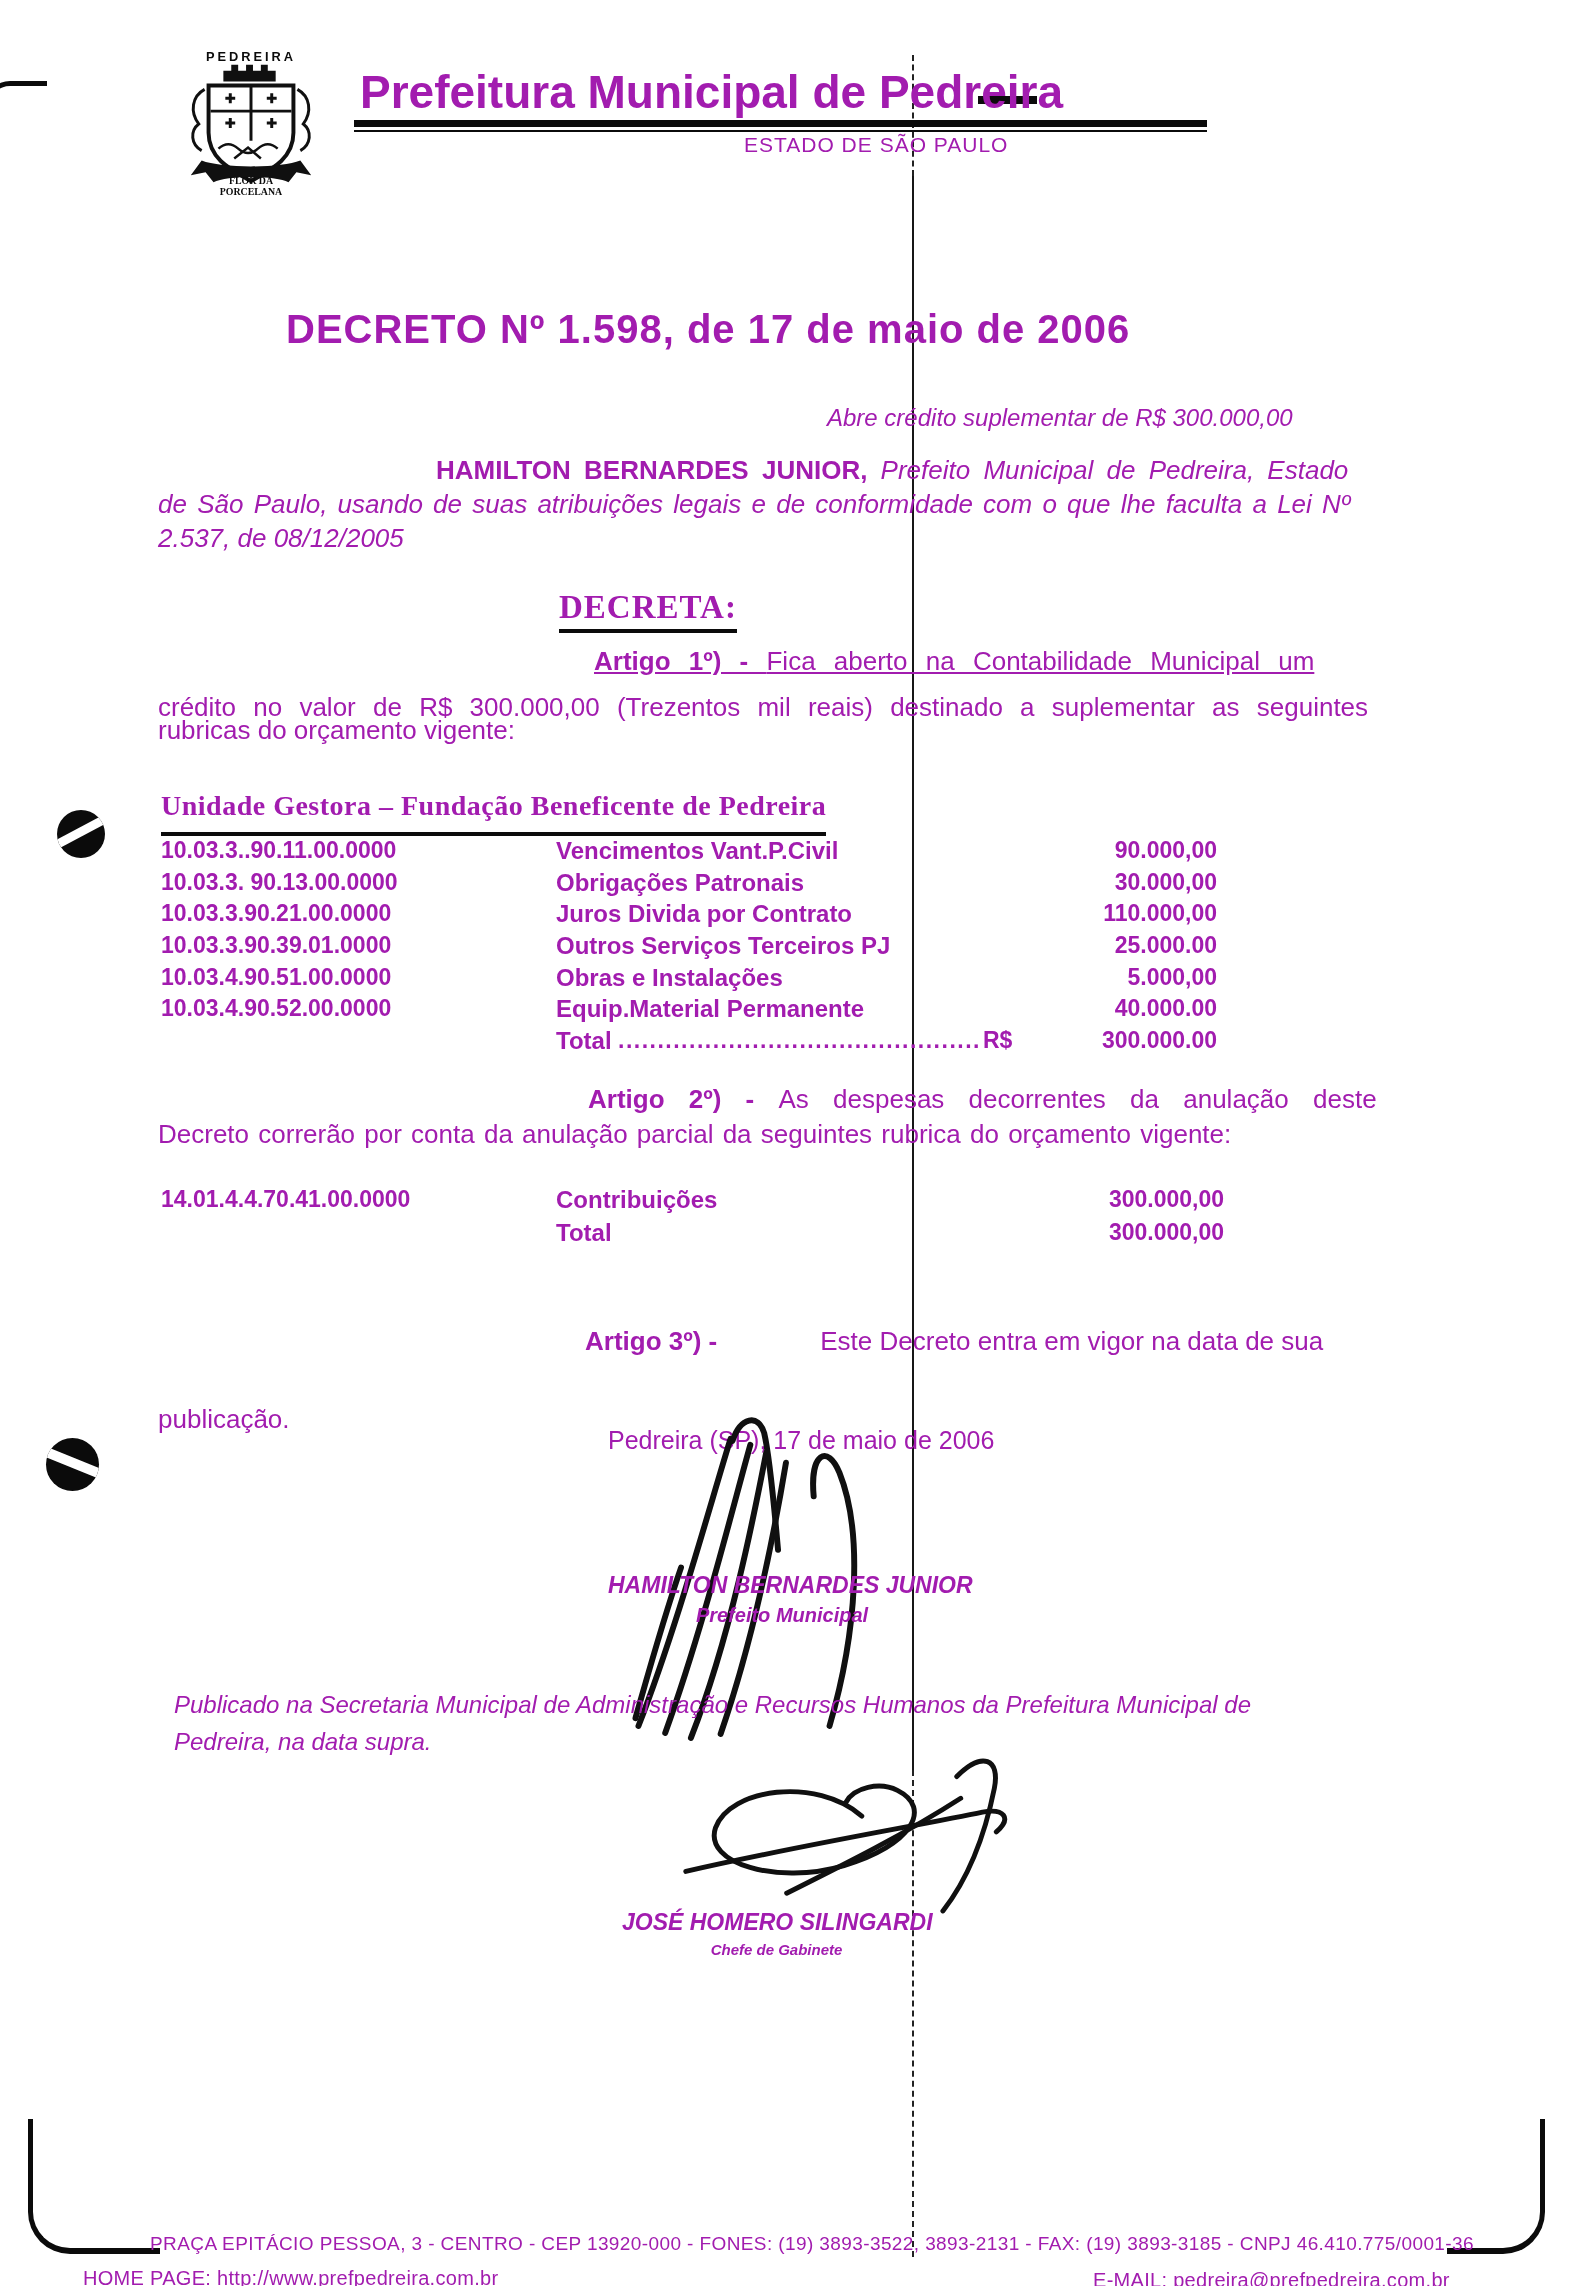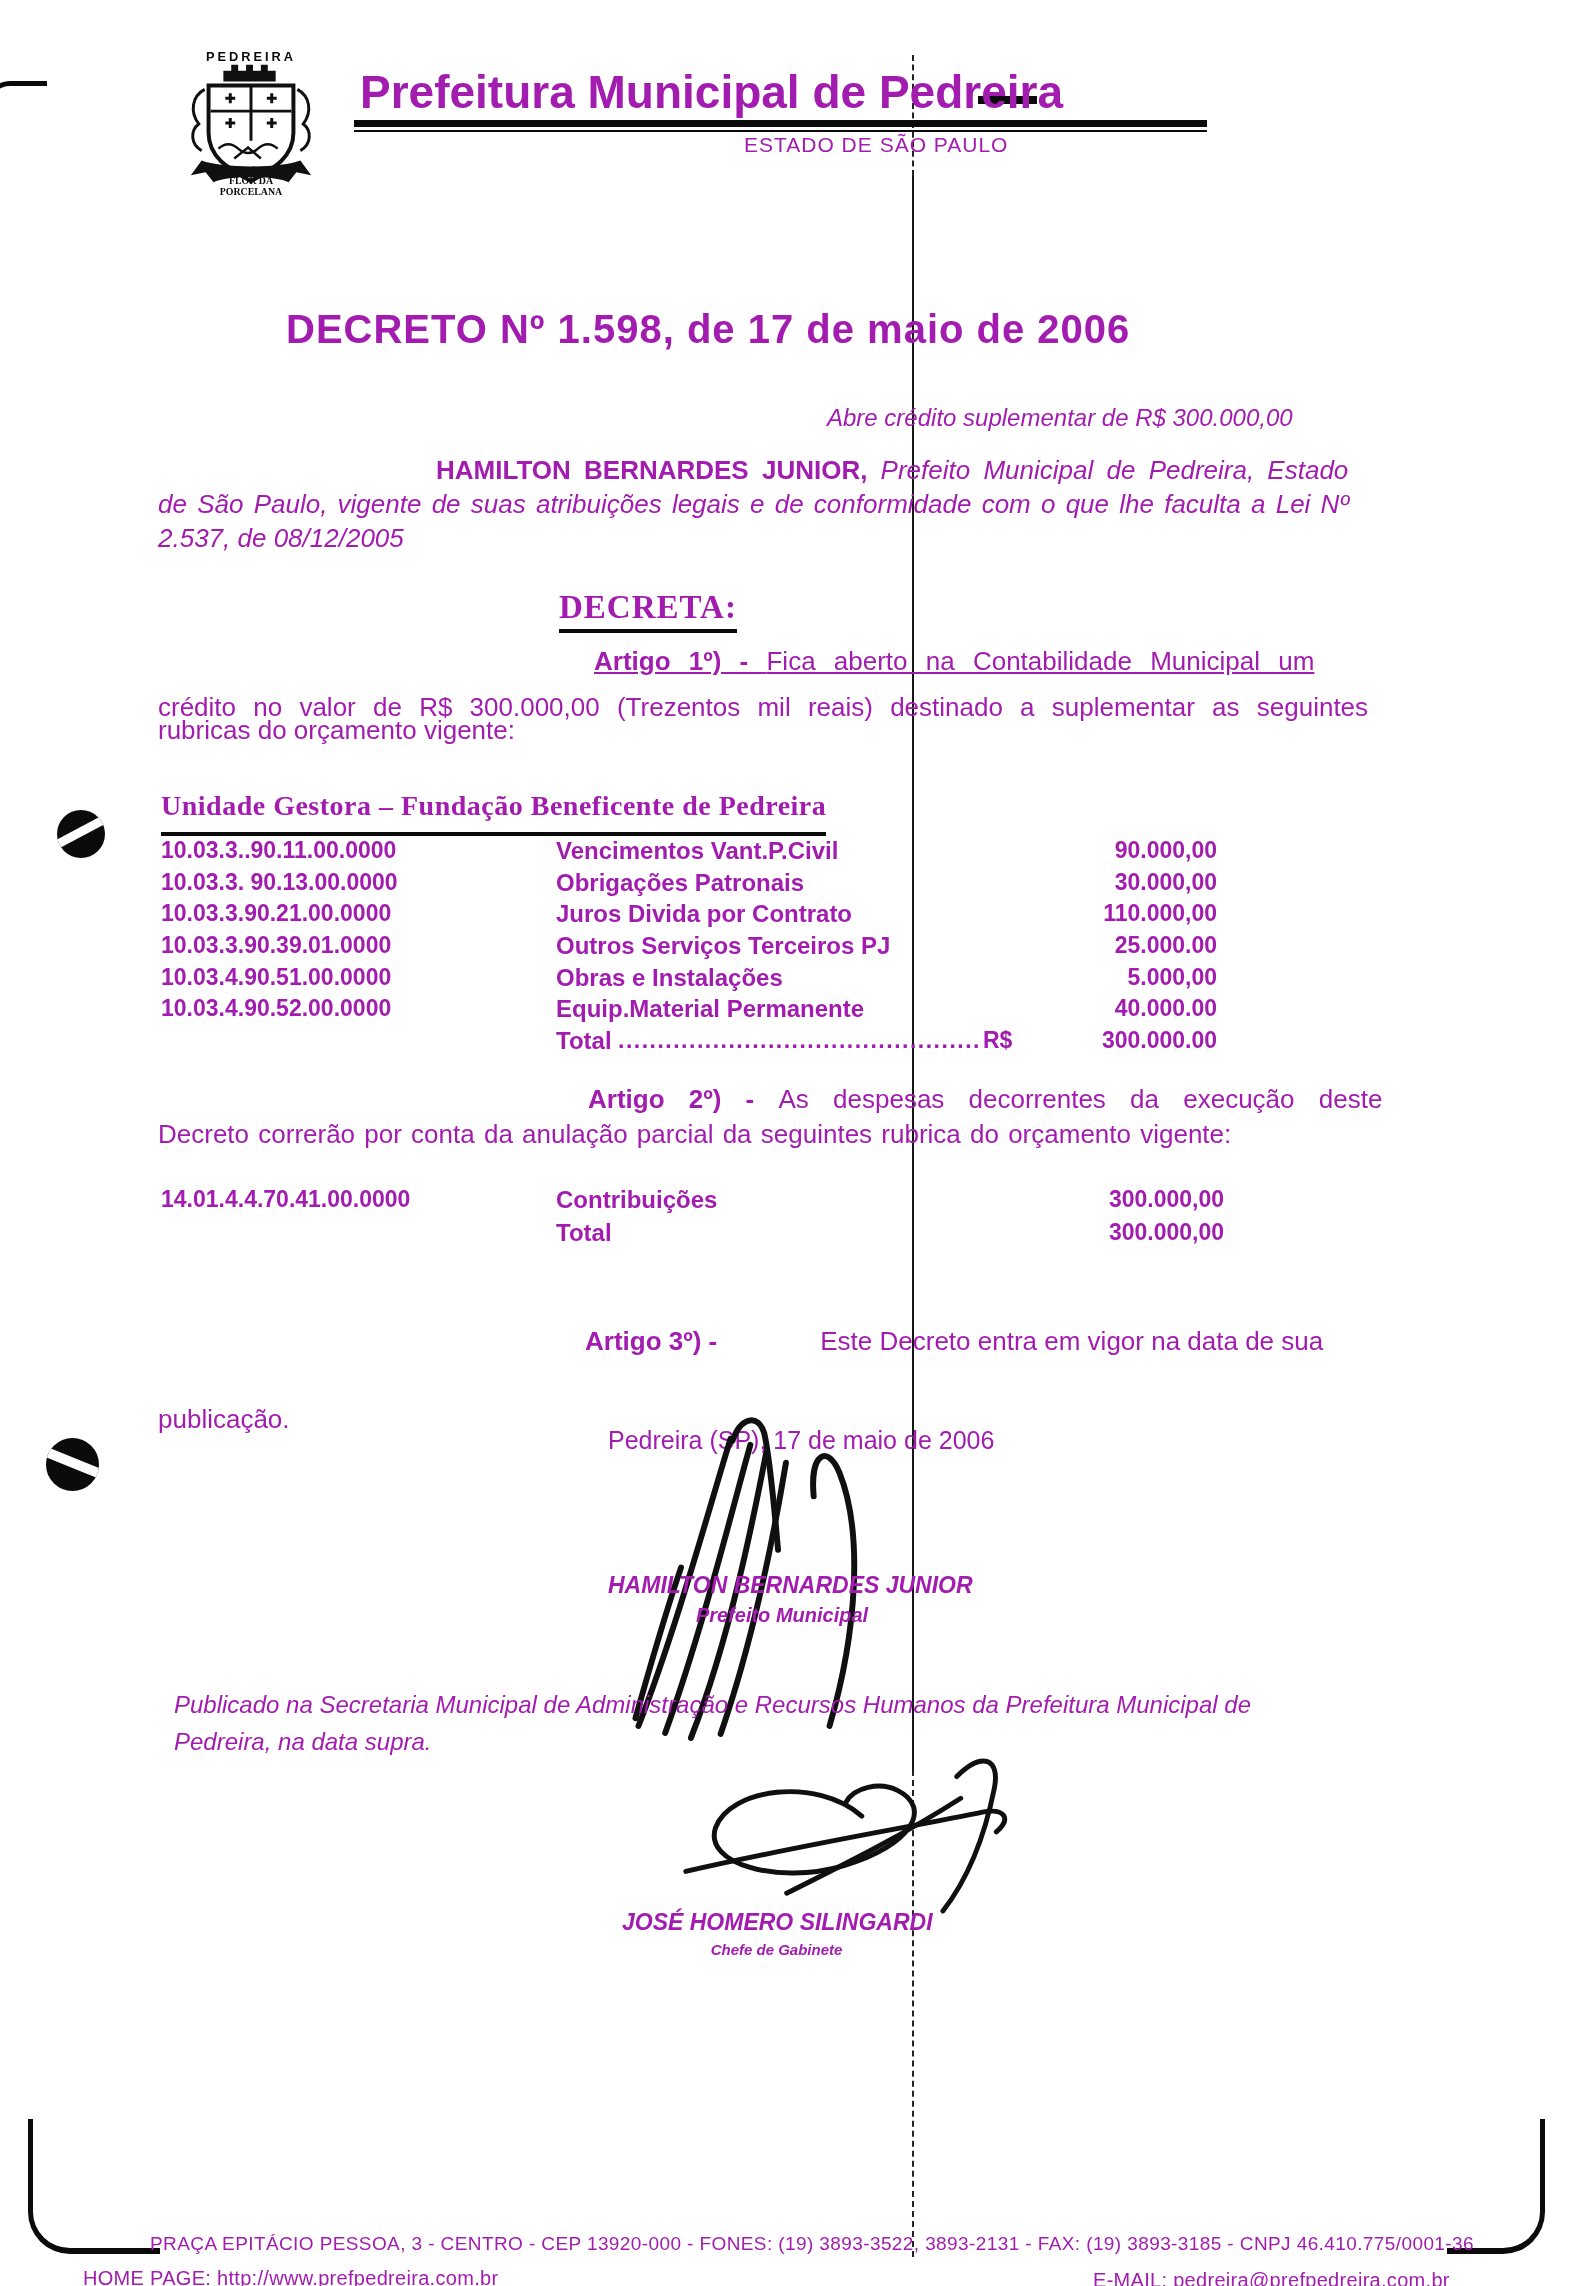--- a/index.html
+++ b/index.html
@@ -90,21 +90,21 @@
   <div class="rule-thick" style="left:354px;top:130px;width:853px;height:2px;"></div>
   <div class="abs state-line" style="left:744px;top:133px;">ESTADO DE SÃO PAULO</div>
 
   <div class="abs decree-title" style="left:286px;top:307px;">DECRETO Nº 1.598, de 17 de maio de 2006</div>
 
   <div class="abs summary" style="left:827px;top:404px;">Abre crédito suplementar de R$ 300.000,00</div>
 
   <div class="abs body-line" style="left:436px;top:453px;word-spacing:6px;">
     <span class="bd">HAMILTON BERNARDES JUNIOR,</span><span class="it"> Prefeito Municipal de Pedreira, Estado</span>
   </div>
-  <div class="abs body-line it" style="left:158px;top:487px;word-spacing:3px;">de São Paulo, vigente de suas atribuições legais e de conformidade com o que lhe faculta a Lei Nº</div>
+  <div class="abs body-line it" style="left:158px;top:487px;word-spacing:3px;">de São Paulo, usando de suas atribuições legais e de conformidade com o que lhe faculta a Lei Nº</div>
   <div class="abs body-line it" style="left:158px;top:521px;">2.537, de 08/12/2005</div>
 
   <div class="abs decreta" style="left:559px;top:589px;">DECRETA:</div>
 
   <div class="abs body-line" style="left:594px;top:644px;word-spacing:11px;text-decoration:underline;">
     <span class="bd">Artigo 1º) - </span><span>Fica aberto na Contabilidade Municipal um</span>
   </div>
   <div class="abs body-line" style="left:158px;top:678px;word-spacing:10px;margin-top:12px;">crédito no valor de R$ 300.000,00 (Trezentos mil reais) destinado a suplementar as seguintes</div>
   <div class="abs body-line" style="left:158px;top:713px;text-align:center;">rubricas do orçamento vigente:</div>
 
@@ -142,21 +142,21 @@
     </div>
     <div class="trow" style="top:190px;">
       <span class="tdesc">Total</span>
       <span class="dots">......................................................</span>
       <span class="cur">R$</span>
       <span class="tval">300.000.00</span>
     </div>
   </div>
 
   <div class="abs body-line" style="left:588px;top:1082px;word-spacing:17px;">
-    <span class="bd">Artigo 2º) - </span><span>As despesas decorrentes da execução deste</span>
+    <span class="bd">Artigo 2º) - </span><span>As despesas decorrentes da anulação deste</span>
   </div>
   <div class="abs body-line" style="left:158px;top:1117px;word-spacing:2px;">Decreto correrão por conta da anulação parcial da seguintes rubrica do orçamento vigente:</div>
 
   <div class="abs" style="left:161px;top:1186px;width:1063px;height:69px;">
     <div class="trow" style="top:0;">
       <span class="tcode">14.01.4.4.70.41.00.0000</span>
       <span class="tdesc">Contribuições</span>
       <span class="tval">300.000,00</span>
     </div>
     <div class="trow" style="top:33px;">

